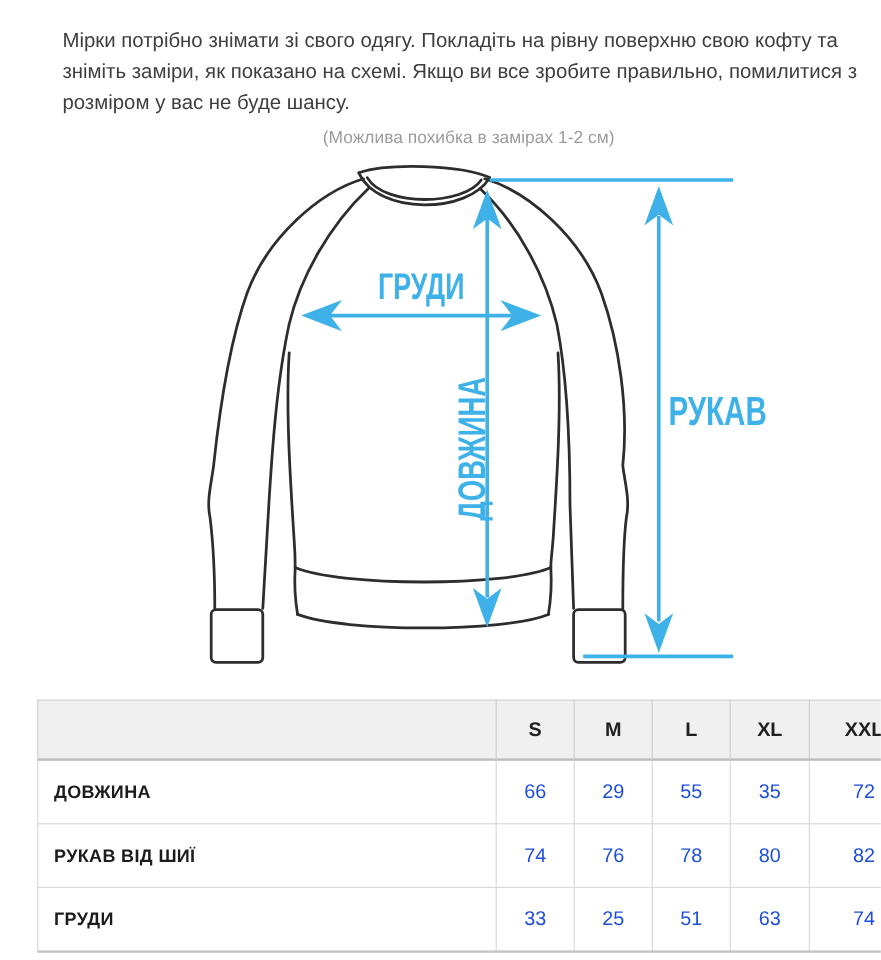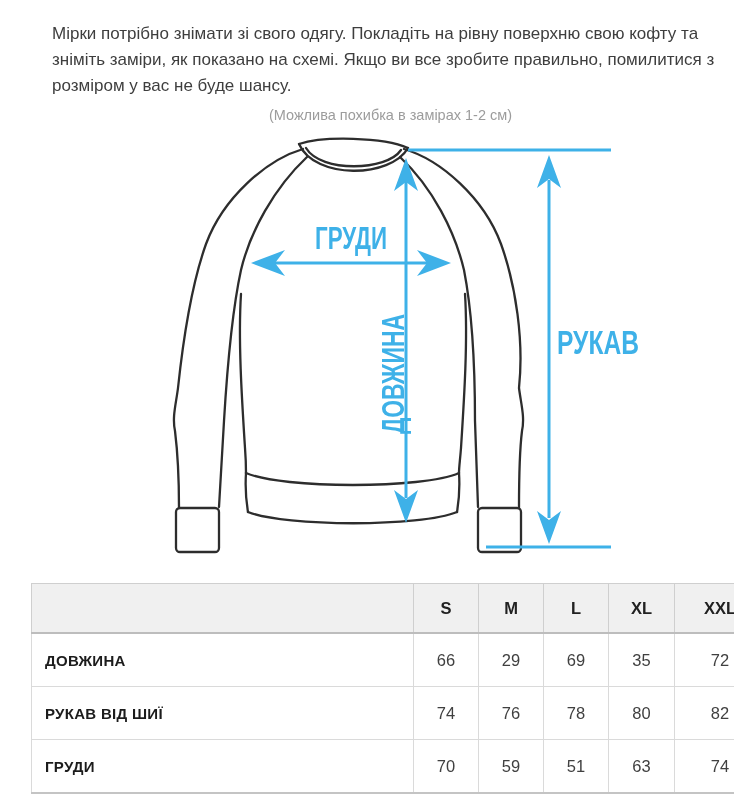--- a/index.html
+++ b/index.html
@@ -60,21 +60,21 @@
   .size-table tbody td.row-label {
     font-weight: bold;
     font-size: 15px;
     letter-spacing: 0.3px;
     color: #1c1c1c;
     padding-left: 13px;
   }
   .size-table tbody td.val {
     text-align: center;
     font-size: 16.5px;
-    color: #404040;
+    color: #1d4ed8;
   }
   .size-table { border-bottom: 2px solid #c4c4c4; }
 
   .blue-label {
     font-family: "Liberation Sans", sans-serif;
     font-weight: bold;
     fill: #3EB1E8;
   }
 </style>
 </head>
@@ -163,36 +163,36 @@
         <th>L</th>
         <th>XL</th>
         <th>XXL</th>
       </tr>
     </thead>
     <tbody>
       <tr>
         <td class="row-label">ДОВЖИНА</td>
         <td class="val">66</td>
         <td class="val">29</td>
-        <td class="val">69</td>
+        <td class="val">55</td>
         <td class="val">35</td>
         <td class="val">72</td>
       </tr>
       <tr>
         <td class="row-label">РУКАВ ВІД ШИЇ</td>
         <td class="val">74</td>
         <td class="val">76</td>
         <td class="val">78</td>
         <td class="val">80</td>
         <td class="val">82</td>
       </tr>
       <tr>
         <td class="row-label">ГРУДИ</td>
-        <td class="val">70</td>
-        <td class="val">59</td>
+        <td class="val">33</td>
+        <td class="val">25</td>
         <td class="val">51</td>
         <td class="val">63</td>
         <td class="val">74</td>
       </tr>
     </tbody>
   </table>
 
 </div>
 
 </body></html>

